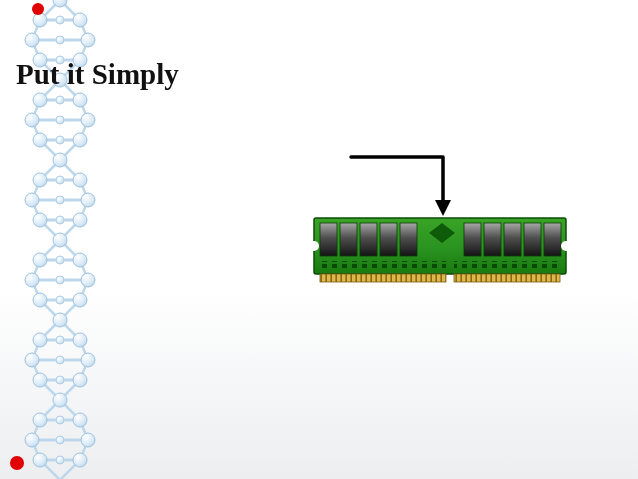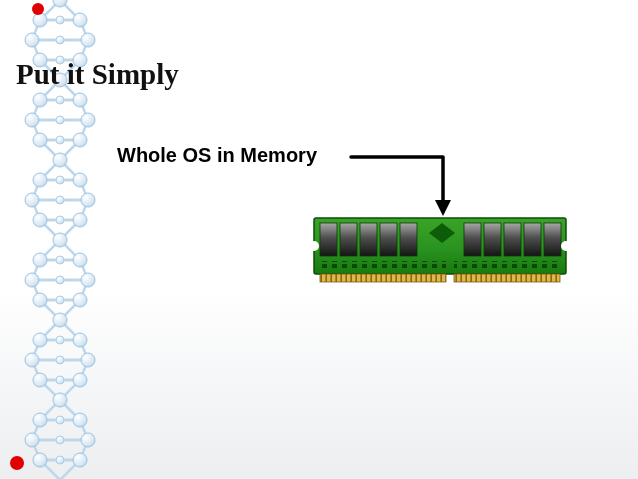--- a/index.html
+++ b/index.html
@@ -98,21 +98,20 @@
     <use href="#helixPeriod" y="0"></use>
     <use href="#helixPeriod" y="160"></use>
     <use href="#helixPeriod" y="320"></use>
 
     <circle cx="38" cy="9" r="6" fill="#e00000"></circle>
     <circle cx="17" cy="463" r="7" fill="#e00000"></circle>
   </svg>
 
   <h1 class="title">Put it Simply</h1>
 
-  <div class="mem-label">Whole OS in Memory</div>
 
   <svg class="arrow" viewBox="0 0 110 72" xmlns="http://www.w3.org/2000/svg" aria-hidden="true">
     <path d="M2,10 L94,10 L94,55" fill="none" stroke="#000" stroke-width="3.5" stroke-linecap="round" stroke-linejoin="round"></path>
     <polygon points="86,53 102,53 94,69" fill="#000"></polygon>
   </svg>
 
   <svg class="ram" viewBox="0 0 256 72" xmlns="http://www.w3.org/2000/svg" aria-hidden="true">
     <defs>
       <linearGradient id="pcb" x1="0" y1="0" x2="0" y2="1">
         <stop offset="0%" stop-color="#3aa427"></stop>

